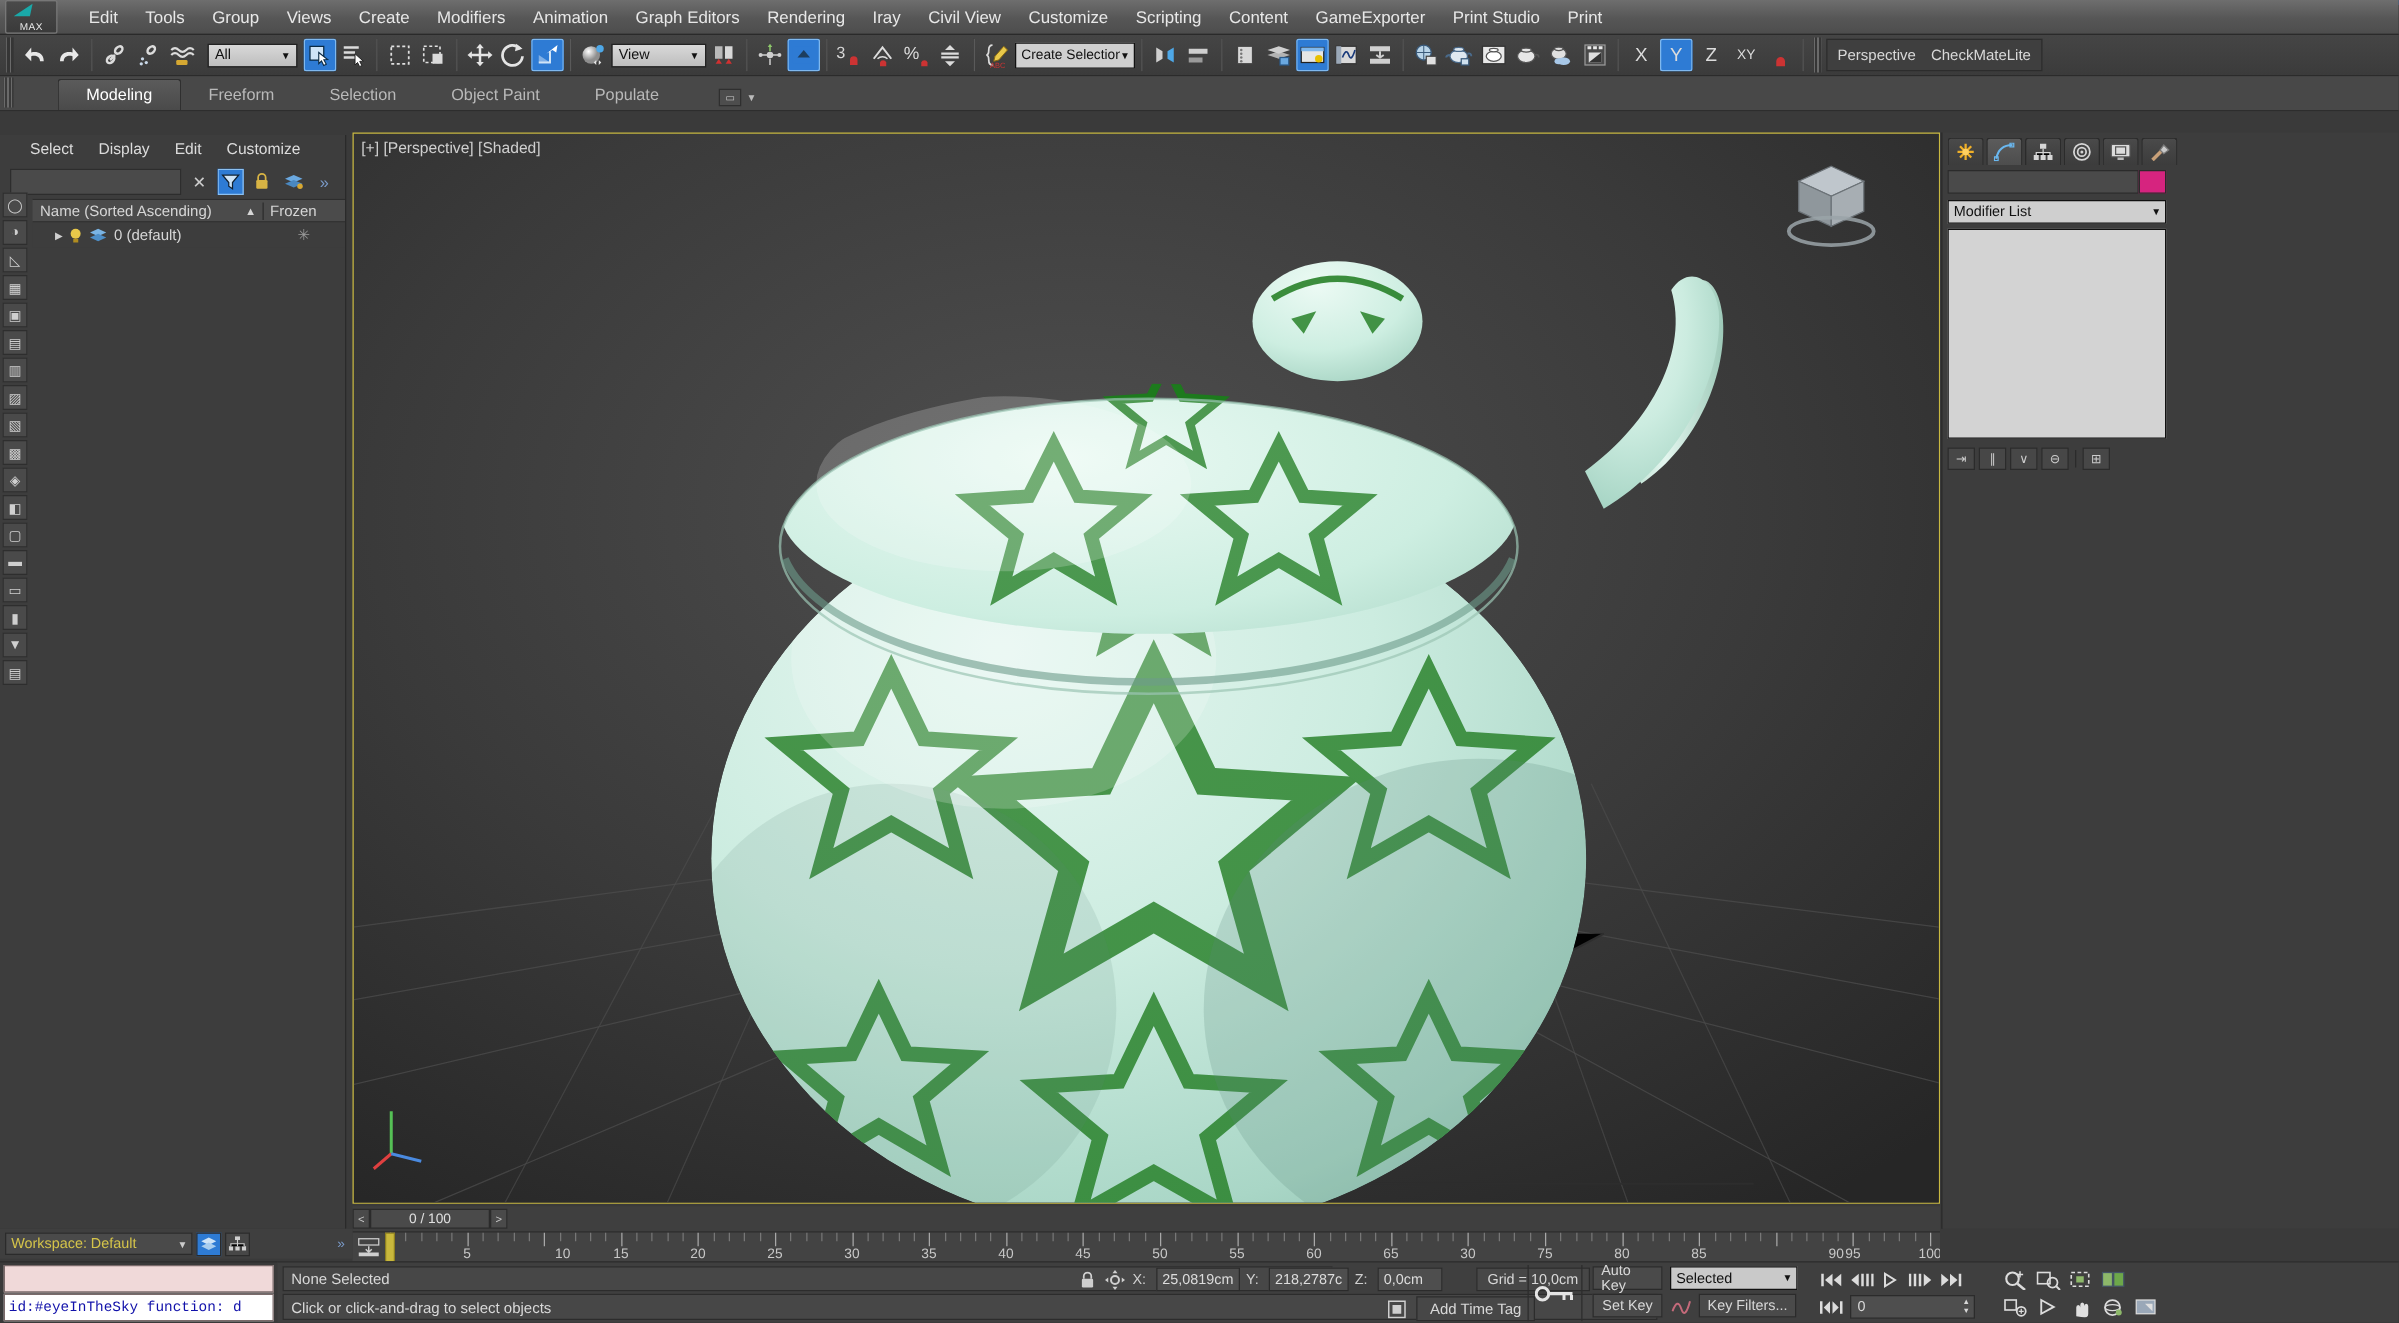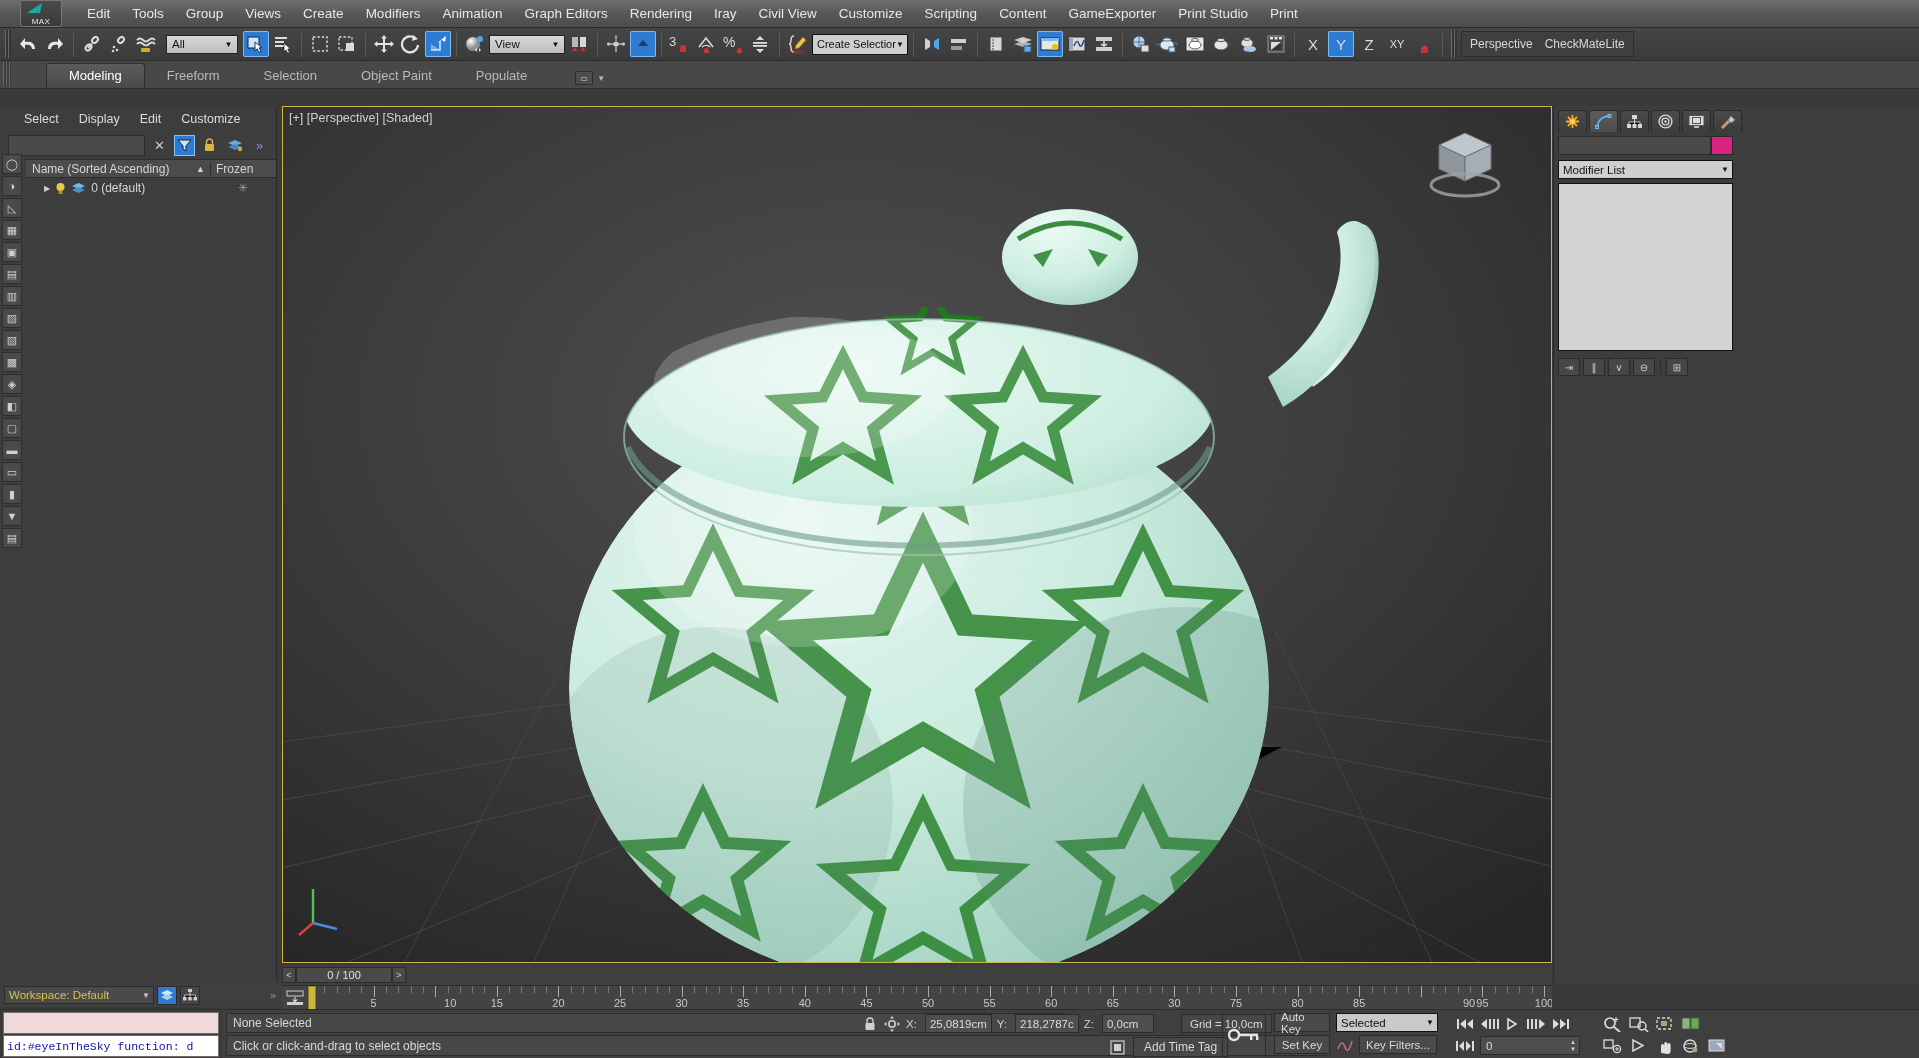--- a/index.html
+++ b/index.html
@@ -13,21 +13,21 @@
   .app{ position:relative; width:1919px; height:1058px; }
 
   
   .menubar{
     position:absolute; left:0; top:0; width:1919px; height:28px;
     background:linear-gradient(#6e6e6e,#565656 55%,#4d4d4d);
     border-bottom:1px solid #2a2a2a;
     display:flex; align-items:center;
   }
   .maxlogo{
-    width:42px; height:27px; margin-left:20px;
+    width:42px; height:27px; margin-left:4px;
     background:linear-gradient(#4a4a4a,#3a3a3a);
     border:1px solid #777; border-radius:2px;
     display:flex; flex-direction:column; align-items:center; justify-content:flex-end;
     position:relative;
   }
   .maxlogo .tri{
     position:absolute; left:7px; top:2px; width:0;height:0;
     border-left:13px solid transparent; border-bottom:10px solid #1aa9a9;
     transform:skewX(-12deg);
   }

